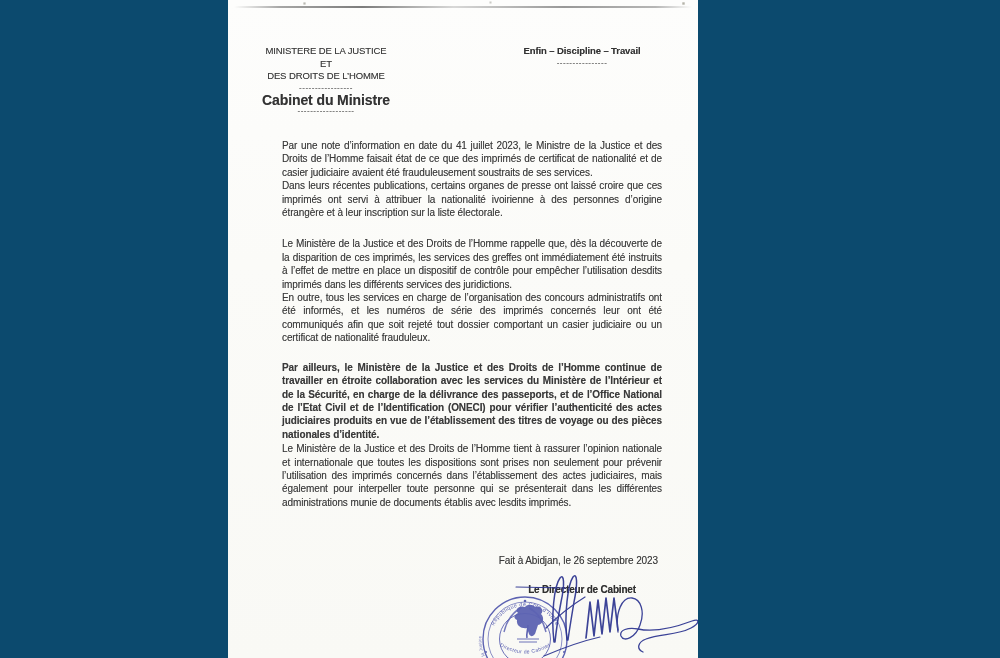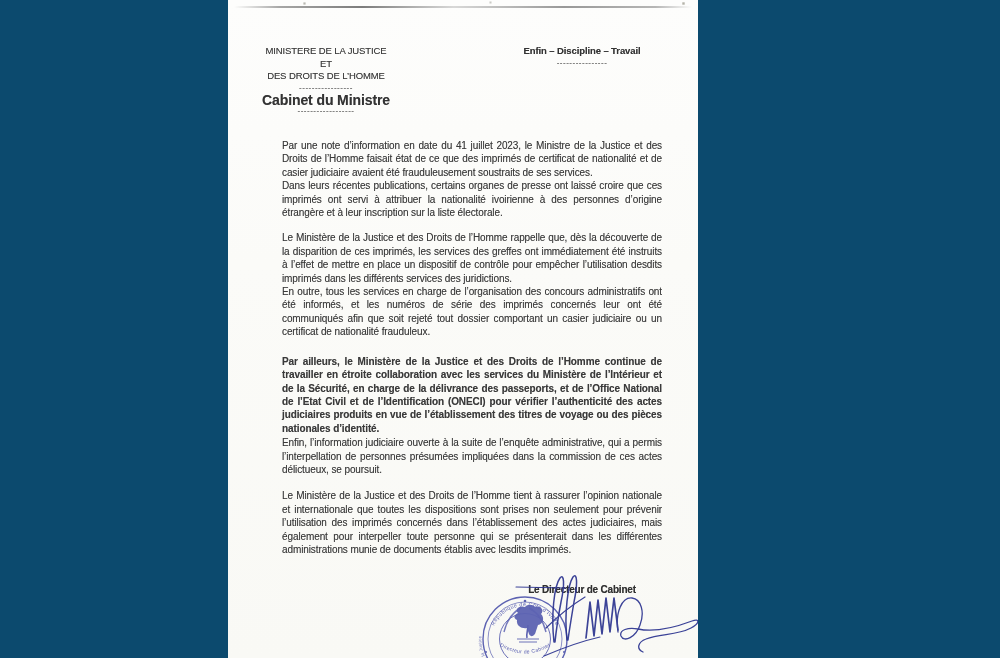--- a/index.html
+++ b/index.html
@@ -48,21 +48,21 @@
     letter-spacing:0.4px;border-bottom:1.6px solid #2e2e2e;padding:0 1px 1px 1px;
     text-shadow:0 0 .4px rgba(60,60,60,.6);
   }
   .content{
     position:absolute;left:54px;top:139px;width:380px;
     font-size:10px;line-height:13.4px;text-align:justify;
     color:#3a3a3a;letter-spacing:-0.1px;
     text-shadow:0 0 .4px rgba(80,80,80,.5);
   }
   .content p{margin:0;}
-  .content p:nth-child(2){margin-bottom:12px;}
+  .content p:nth-child(2){margin-bottom:18px;}
   .content p:nth-child(4){margin-bottom:16px;}
   .content p:nth-child(5){margin-bottom:1px;font-weight:bold;}
   .content p:nth-child(6){margin-bottom:13px;}
   .dateline{
     position:absolute;left:54px;top:555px;width:380px;
     text-align:right;padding-right:4px;box-sizing:border-box;
     font-size:10px;color:#3a3a3a;letter-spacing:-0.1px;
     text-shadow:0 0 .4px rgba(80,80,80,.5);
   }
   .sig-title{
@@ -94,24 +94,24 @@
       <div class="dashes">----------------</div>
     </div>
 
 
     <div class="content">
       <p>Par une note d’information en date du 41 juillet 2023, le Ministre de la Justice et des Droits de l’Homme faisait état de ce que des imprimés de certificat de nationalité et de casier judiciaire avaient été frauduleusement soustraits de ses services.</p>
       <p>Dans leurs récentes publications, certains organes de presse ont laissé croire que ces imprimés ont servi à attribuer la nationalité ivoirienne à des personnes d’origine étrangère et à leur inscription sur la liste électorale.</p>
       <p>Le Ministère de la Justice et des Droits de l’Homme rappelle que, dès la découverte de la disparition de ces imprimés, les services des greffes ont immédiatement été instruits à l’effet de mettre en place un dispositif de contrôle pour empêcher l’utilisation desdits imprimés dans les différents services des juridictions.</p>
       <p>En outre, tous les services en charge de l’organisation des concours administratifs ont été informés, et les numéros de série des imprimés concernés leur ont été communiqués afin que soit rejeté tout dossier comportant un casier judiciaire ou un certificat de nationalité frauduleux.</p>
       <p>Par ailleurs, le Ministère de la Justice et des Droits de l’Homme continue de travailler en étroite collaboration avec les services du Ministère de l’Intérieur et de la Sécurité, en charge de la délivrance des passeports, et de l’Office National de l’Etat Civil et de l’Identification (ONECI) pour vérifier l’authenticité des actes judiciaires produits en vue de l’établissement des titres de voyage ou des pièces nationales d’identité.</p>
-      <p>Enfin, l’information judiciaire ouverte à la suite de l’enquête administrative, qui a permis l’interpellation de personnes présumées impliquées dans la commission de ces actes délictueux, se poursuit.</p>
       <p>Le Ministère de la Justice et des Droits de l’Homme tient à rassurer l’opinion nationale et internationale que toutes les dispositions sont prises non seulement pour prévenir l’utilisation des imprimés concernés dans l’établissement des actes judiciaires, mais également pour interpeller toute personne qui se présenterait dans les différentes administrations munie de documents établis avec lesdits imprimés.</p>
     </div>
 
+    <div class="dateline">Fait à Abidjan, le 26 septembre 2023</div>
 
     <div class="sig-title">Le Directeur de Cabinet</div>
 
     <svg class="sig-svg" viewBox="0 0 470 90">
 
       <g stroke="#3a41a3" fill="none" opacity="0.82">
         <circle cx="297" cy="71" r="42" stroke-width="1.4"></circle>
         <circle cx="297" cy="71" r="37" stroke-width="0.7"></circle>
         <circle cx="297" cy="71" r="25.5" stroke-width="0.9"></circle>
 

